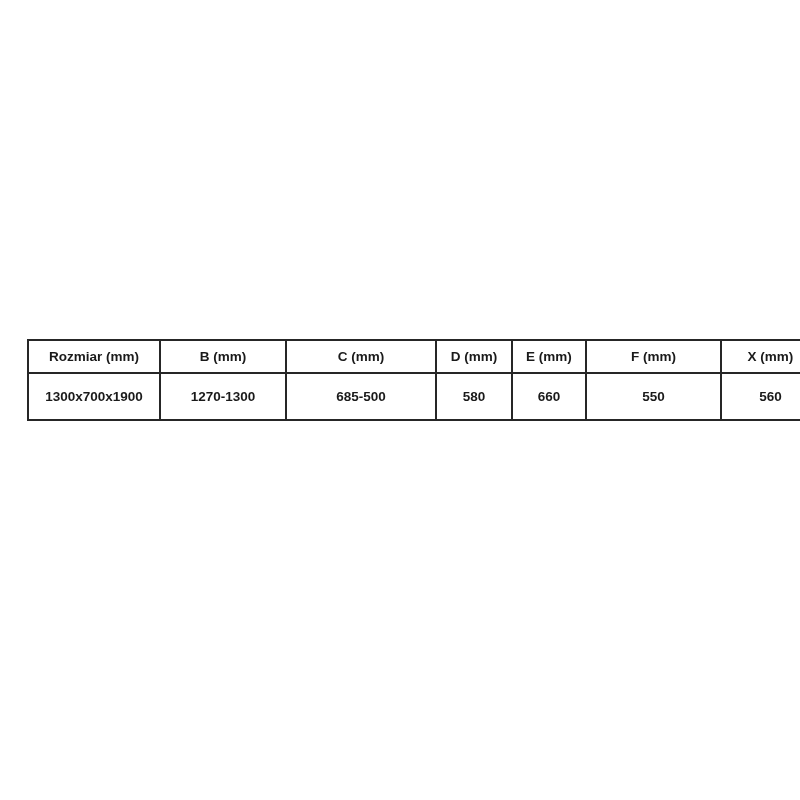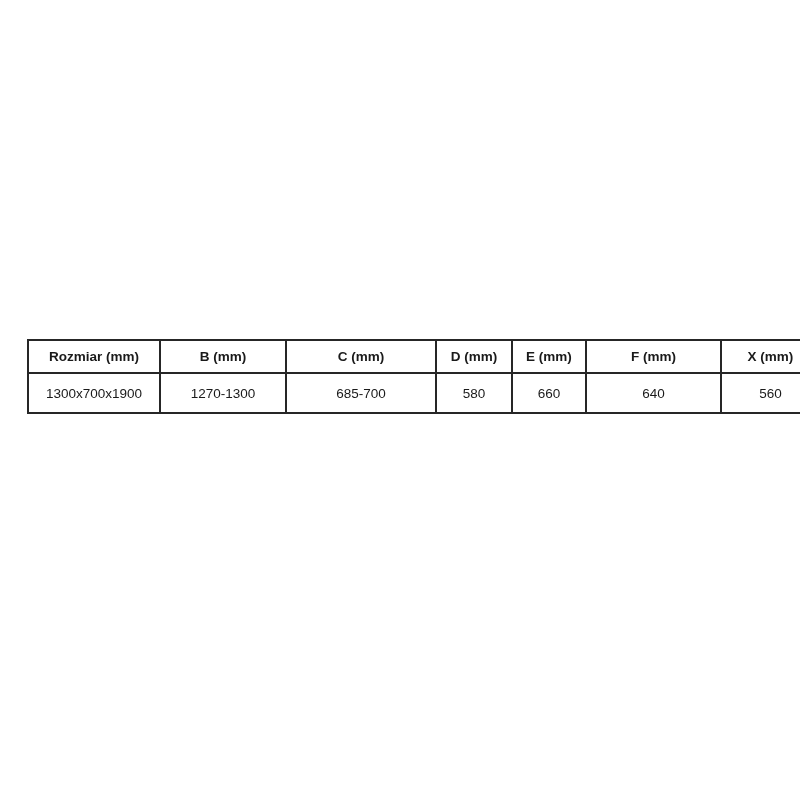--- a/index.html
+++ b/index.html
@@ -34,22 +34,22 @@
     font-size: 13.5px;
     padding: 0 2px;
     overflow: hidden;
     white-space: nowrap;
   }
   table.spec th {
     font-weight: bold;
     height: 33px;
   }
   table.spec td {
-    font-weight: normal;
-    height: 40px;
+    font-weight: bold;
+    height: 47px;
   }
   col.c-rozmiar { width: 132px; }
   col.c-b { width: 126px; }
   col.c-c { width: 150px; }
   col.c-d { width: 76px; }
   col.c-e { width: 74px; }
   col.c-f { width: 135px; }
   col.c-x { width: 99px; }
 </style>
 </head>
@@ -74,21 +74,21 @@
         <th>D (mm)</th>
         <th>E (mm)</th>
         <th>F (mm)</th>
         <th>X (mm)</th>
       </tr>
     </thead>
     <tbody>
       <tr>
         <td>1300x700x1900</td>
         <td>1270-1300</td>
-        <td>685-700</td>
+        <td>685-500</td>
         <td>580</td>
         <td>660</td>
-        <td>640</td>
+        <td>550</td>
         <td>560</td>
       </tr>
     </tbody>
   </table>
 </div>
 
 </body></html>

